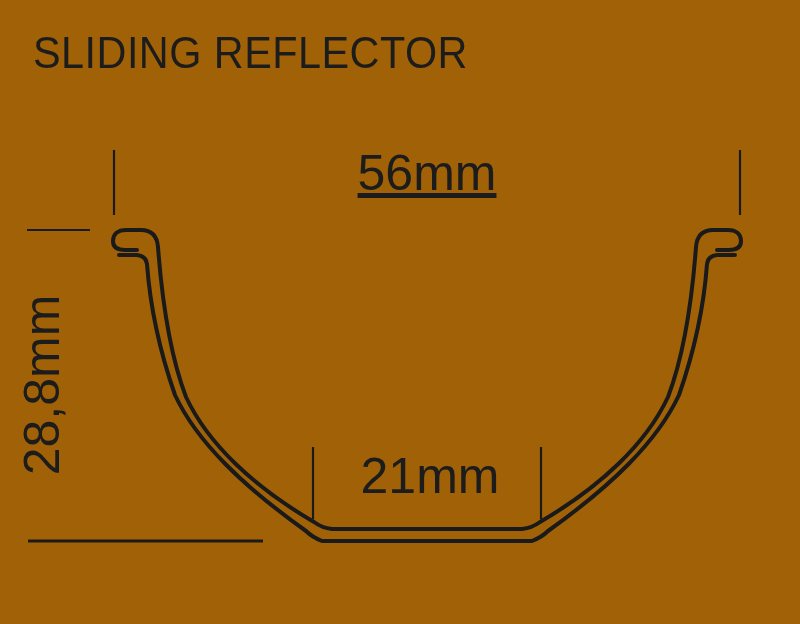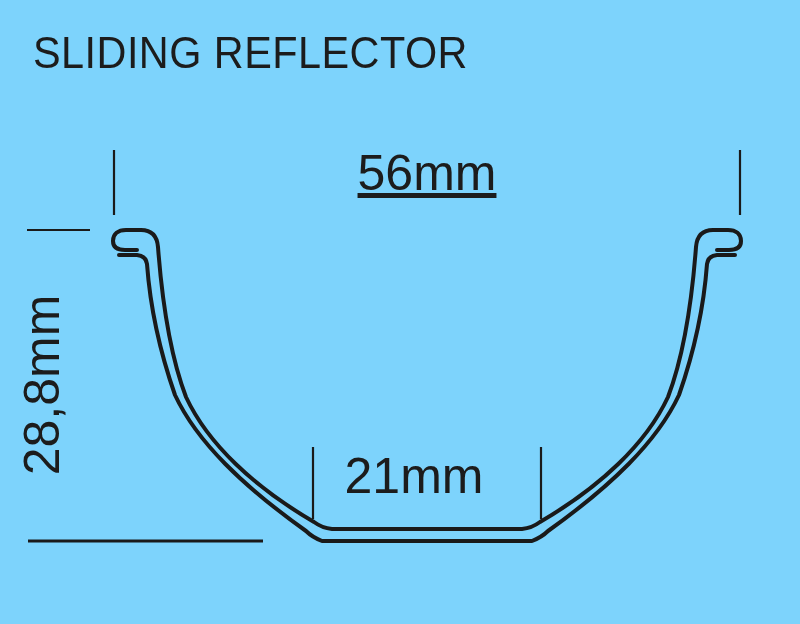--- a/index.html
+++ b/index.html
@@ -4,21 +4,21 @@
 <style>
   html, body {
     margin: 0;
     padding: 0;
     background: #ffffff;
   }
   .canvas {
     position: relative;
     width: 800px;
     height: 624px;
-    background: #7dd3fc;
+    background: #a16207;
     overflow: hidden;
     font-family: "Liberation Sans", "DejaVu Sans", sans-serif;
     color: #1c1c1c;
   }
   .page-title {
     position: absolute;
     left: 33px;
     top: 27px;
     font-size: 45px;
     font-weight: 400;
@@ -36,21 +36,21 @@
     white-space: nowrap;
     color: #1c1c1c;
   }
   .dim-top {
     left: 427px;
     top: 148px;
     transform: translateX(-50%);
     text-decoration: underline;
   }
   .dim-bottom {
-    left: 414px;
+    left: 430px;
     top: 451px;
     transform: translateX(-50%);
     text-align: center;
   }
   .dim-height {
     left: 42px;
     top: 385px;
     transform: translate(-50%, -50%) rotate(-90deg);
   }
   svg.drawing {

